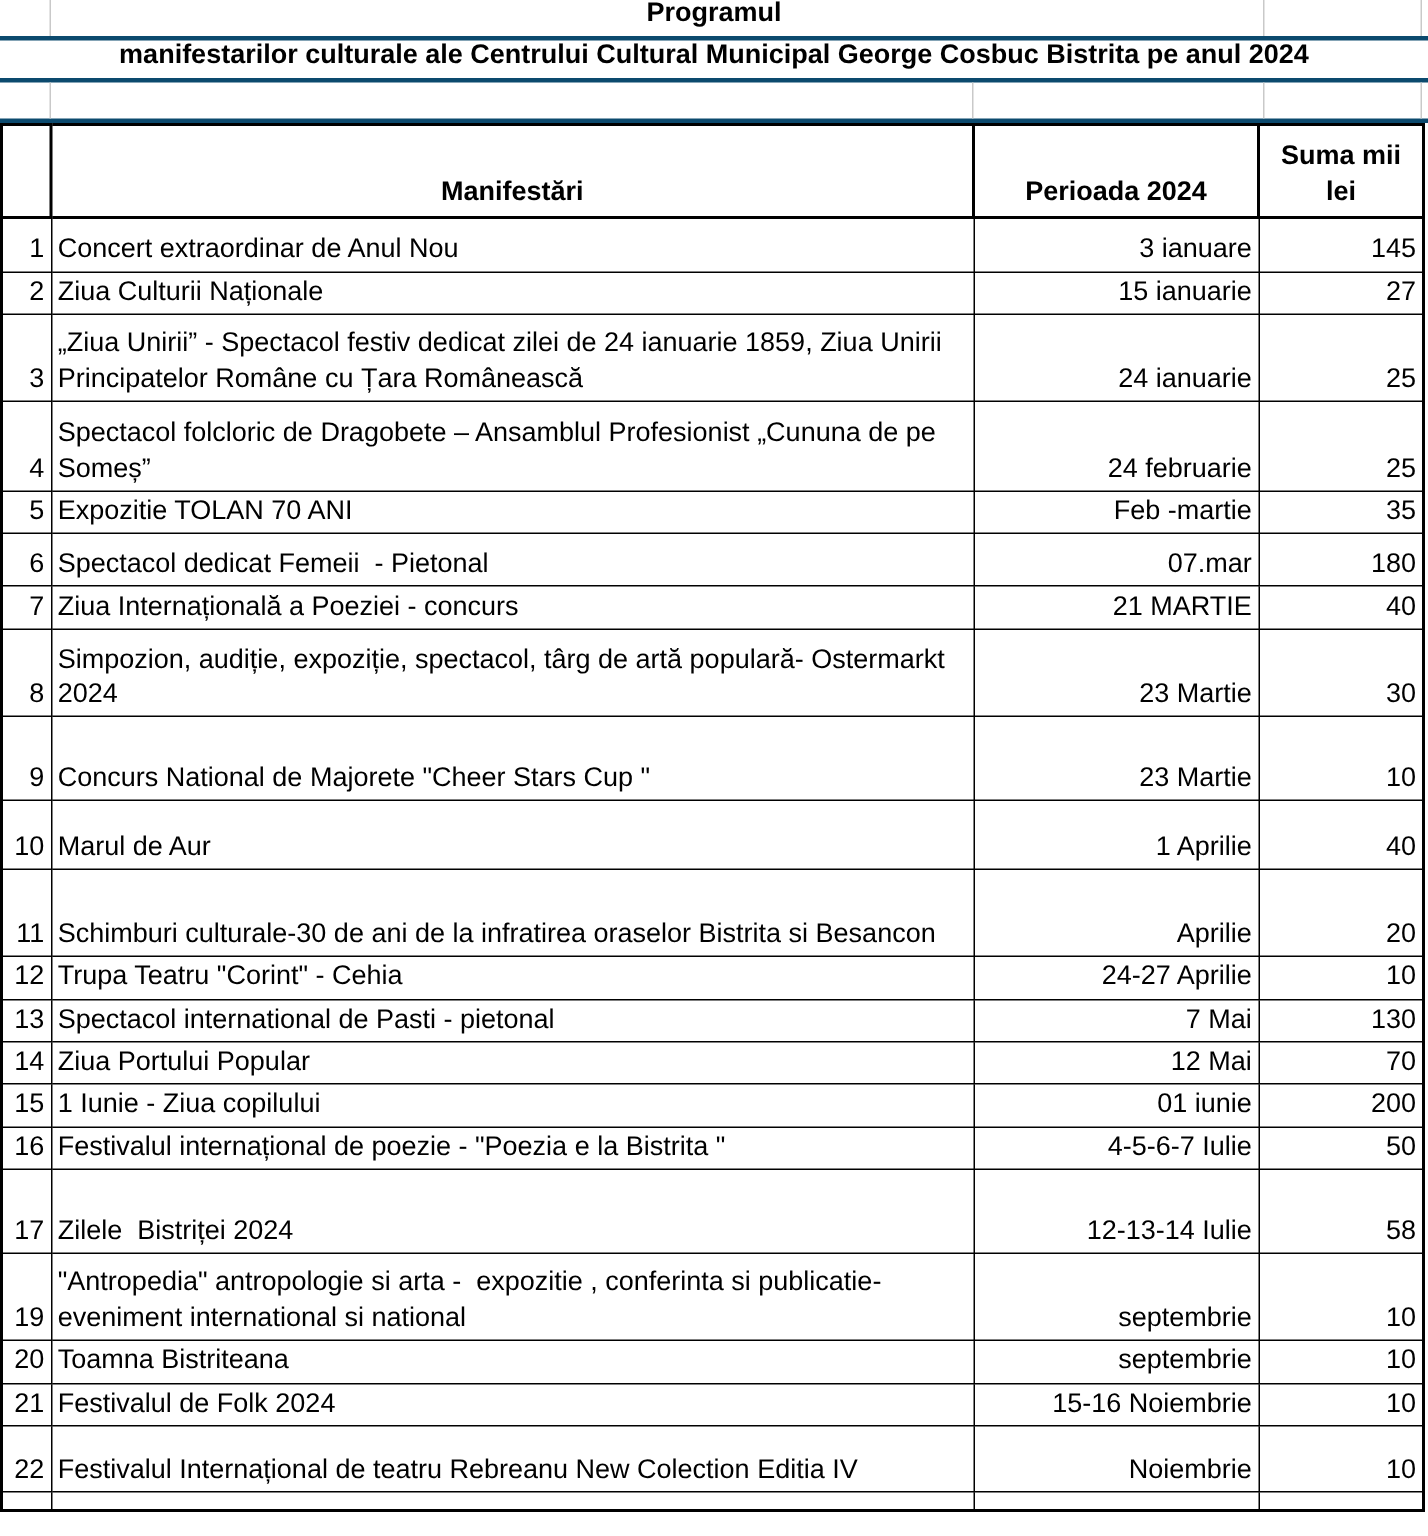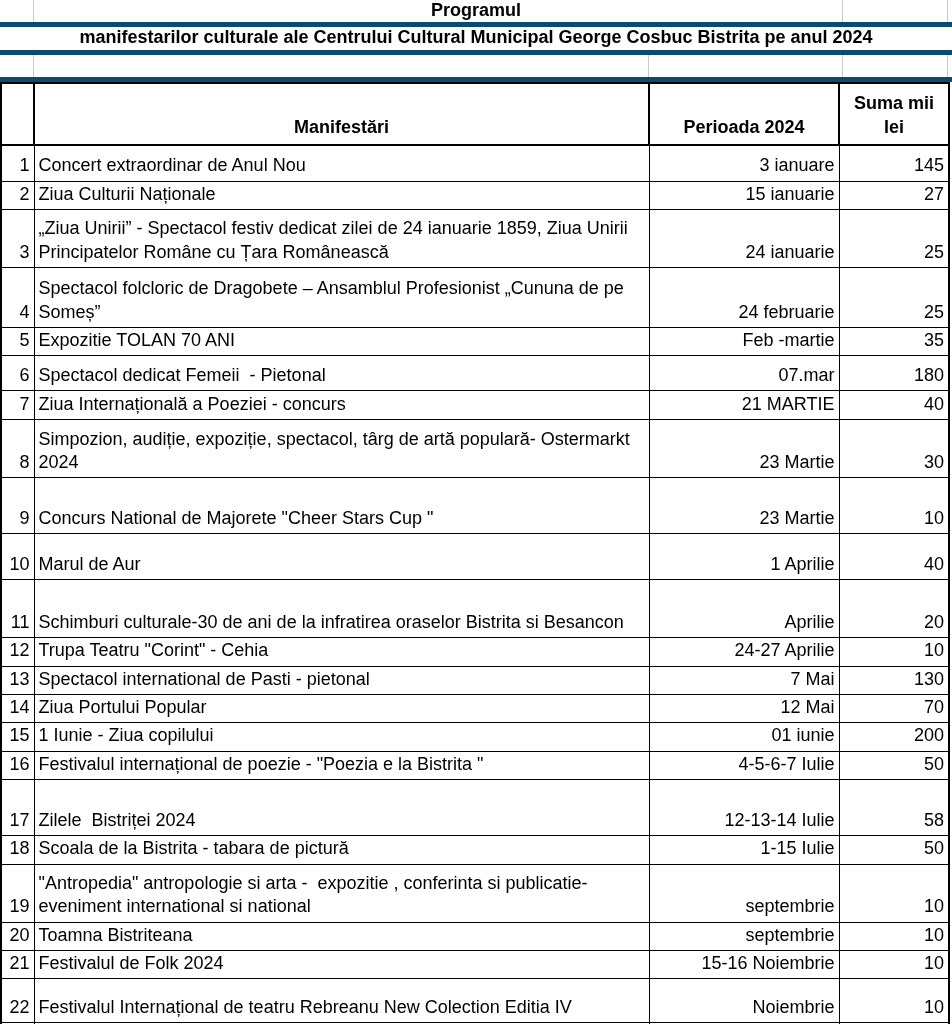--- a/index.html
+++ b/index.html
@@ -7,22 +7,22 @@
     width: 952px; height: 1024px;
     background: #ffffff;
     overflow: hidden;
     font-family: "Liberation Sans", "DejaVu Sans", sans-serif;
     color: #000;
   }
   
   .top-zone { width: 952px; }
   .t-row {
     position: relative;
-    display: flex; align-items: flex-start; justify-content: center;
-    border-bottom: 5px solid #0c4a6e;
+    display: flex; align-items: flex-end; justify-content: center;
+    border-bottom: 3px solid #0c4a6e;
   }
   .t-row.r1 { height: 27px; }
   .t-row.r2 { height: 28px; }
   .t-row.r3 { height: 27px; }
   .t-title { font-weight: bold; font-size: 18px; line-height: 1.2; padding-bottom: 4px; white-space: nowrap; }
   .gl-v { position: absolute; top: 0; bottom: 0; width: 1px; background: #c9c9c9; }
   
   table.sheet {
     border-collapse: collapse;
     table-layout: fixed;
@@ -190,26 +190,20 @@
     <td class="man">Festivalul internațional de poezie - "Poezia e la Bistrita "</td>
     <td class="per">4-5-6-7 Iulie</td>
     <td class="sum">50</td>
   </tr>
       <tr style="height: 56px; margin-left: 11px;">
     <td class="nr">17</td>
     <td class="man">Zilele  Bistriței 2024</td>
     <td class="per">12-13-14 Iulie</td>
     <td class="sum">58</td>
   </tr>
-      <tr style="height: 28px;">
-    <td class="nr">18</td>
-    <td class="man">Scoala de la Bistrita - tabara de pictură</td>
-    <td class="per">1-15 Iulie</td>
-    <td class="sum">50</td>
-  </tr>
       <tr style="height: 58px;">
     <td class="nr">19</td>
     <td class="man">"Antropedia" antropologie si arta -  expozitie , conferinta si publicatie- eveniment international si national</td>
     <td class="per">septembrie</td>
     <td class="sum">10</td>
   </tr>
       <tr style="height: 28px;">
     <td class="nr">20</td>
     <td class="man">Toamna Bistriteana</td>
     <td class="per">septembrie</td>

